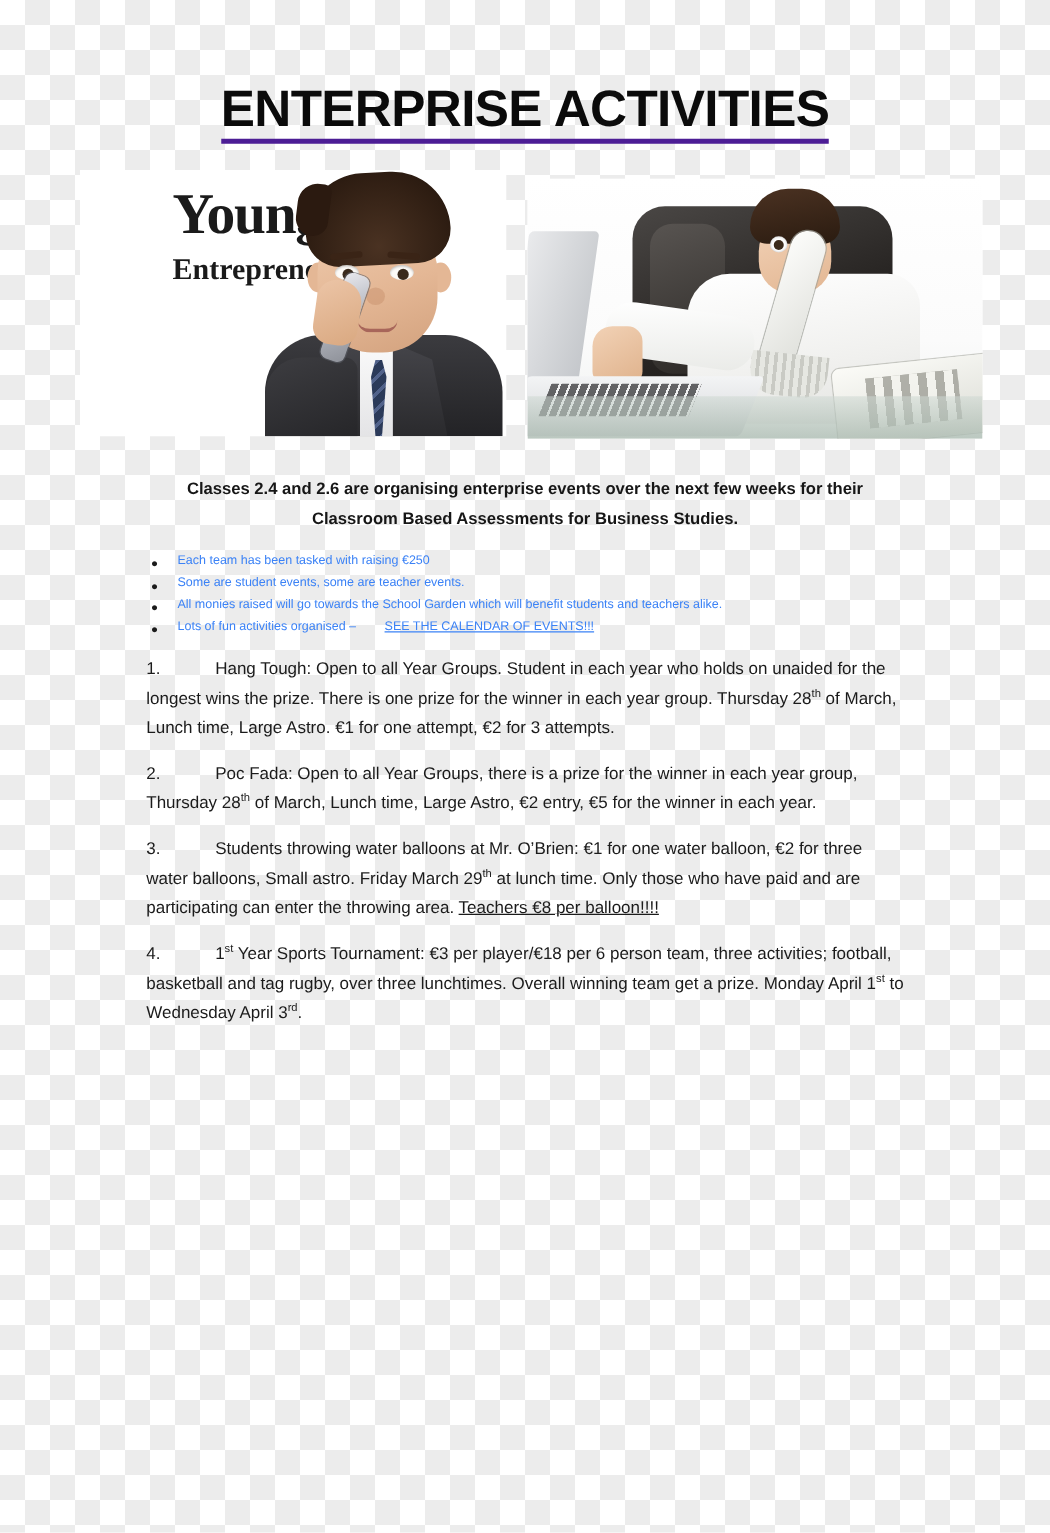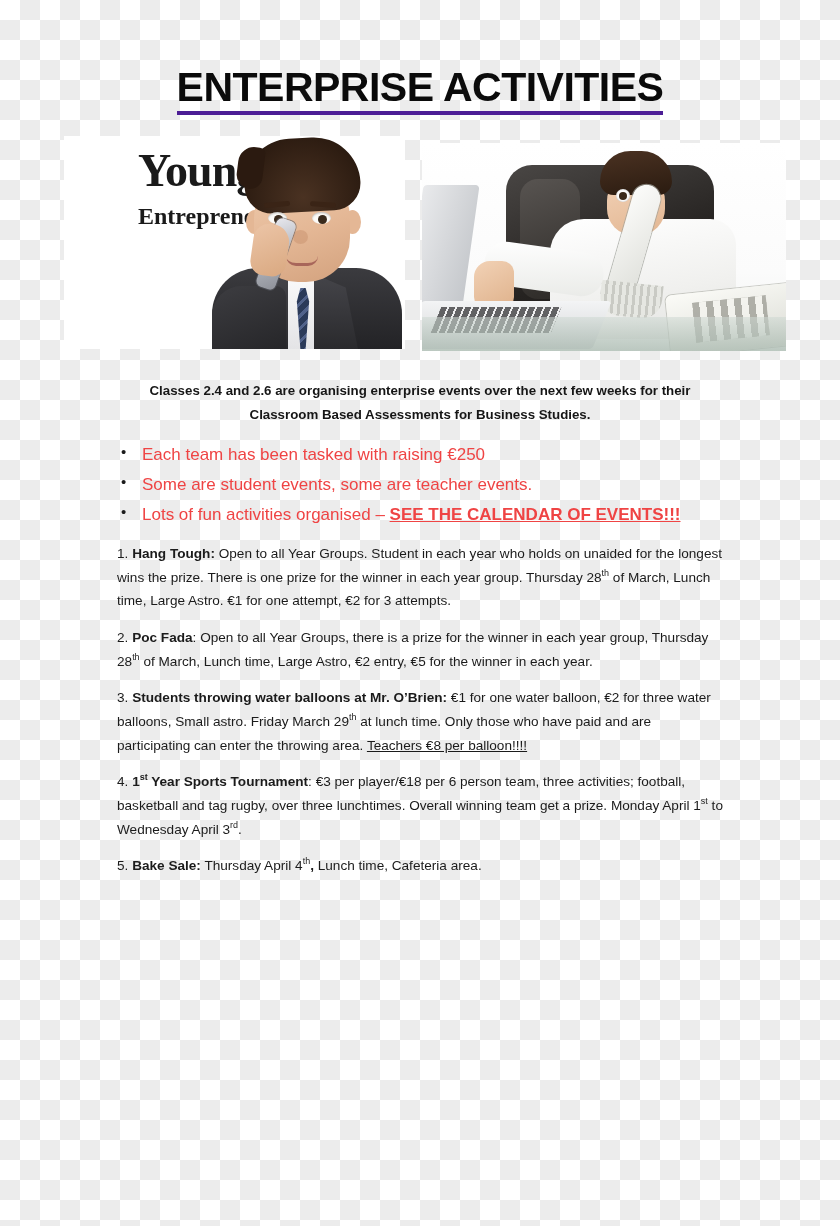--- a/index.html
+++ b/index.html
@@ -257,49 +257,49 @@
   .bullets {
     margin: 14px 0 0 0;
     padding: 0;
     list-style: none;
     width: 610px;
     margin-left: 117px;
   }
   .bullets li {
     position: relative;
     padding-left: 25px;
-    font-size: 17px;
+    font-size: 10px;
     line-height: 1.74;
-    color: #ef4444;
+    color: #3b82f6;
     margin-bottom: 0px;
   }
   .bullets li:before {
     content: "\2022";
     position: absolute;
     left: 4px;
     top: -1px;
     font-size: 15px;
     color: #1b1b1b;
   }
   .para {
     margin: 13px 0 0 117px;
     width: 608px;
     font-size: 13.6px;
     line-height: 1.74;
     color: #1b1b1b;
     text-align: left;
   }
-  .para b { font-weight: bold; }
+  .para b { font-weight: normal; margin-left: 40px; }
   .para sup, .bullets sup, .intro sup {
     font-size: 0.66em;
     vertical-align: super;
     line-height: 0;
   }
   .u { text-decoration: underline; }
-  .bu { font-weight: bold; text-decoration: underline; }
+  .bu { font-weight: normal; text-decoration: underline; margin-left: 20px; }
 </style>
 </head>
 <body>
 
 <div id="page">
 
   <div class="title-wrap">
     <div class="doc-title">ENTERPRISE ACTIVITIES</div>
   </div>
 
@@ -367,25 +367,25 @@
 
   </div>
 
   <div class="body-wrap">
 
     <p class="intro">Classes 2.4 and 2.6 are organising enterprise events over the next few weeks for their Classroom Based Assessments for Business Studies.</p>
 
     <ul class="bullets">
         <li>Each team has been tasked with raising €250</li>
         <li>Some are student events, some are teacher events.</li>
+        <li>All monies raised will go towards the School Garden which will benefit students and teachers alike.</li>
         <li>Lots of fun activities organised – <span class="bu">SEE THE CALENDAR OF EVENTS!!!</span></li>
       </ul>
 
     <div id="events-list">
         <p class="para"><span>1. </span><b>Hang Tough:</b> <span>Open to all Year Groups. Student in each year who holds on unaided for the longest wins the prize. There is one prize for the winner in each year group. Thursday 28<sup>th</sup> of March, Lunch time, Large Astro. €1 for one attempt, €2 for 3 attempts.</span></p>
         <p class="para"><span>2. </span><b>Poc Fada</b>: <span>Open to all Year Groups, there is a prize for the winner in each year group, Thursday 28<sup>th</sup> of March, Lunch time, Large Astro, €2 entry, €5 for the winner in each year.</span></p>
         <p class="para"><span>3. </span><b>Students throwing water balloons at Mr. O’Brien:</b> <span>€1 for one water balloon, €2 for three water balloons, Small astro. Friday March 29<sup>th</sup> at lunch time. Only those who have paid and are participating can enter the throwing area. <span class="u">Teachers €8 per balloon!!!!</span></span></p>
         <p class="para"><span>4. </span><b>1<sup>st</sup> Year Sports Tournament</b>: <span>€3 per player/€18 per 6 person team, three activities; football, basketball and tag rugby, over three lunchtimes. Overall winning team get a prize. Monday April 1<sup>st</sup> to Wednesday April 3<sup>rd</sup>.</span></p>
-        <p class="para"><span>5. </span><b>Bake Sale:</b> <span>Thursday April 4<sup>th</sup><b>,</b> Lunch time, Cafeteria area.</span></p>
       </div>
 
   </div>
 </div>
 
 </body></html>

